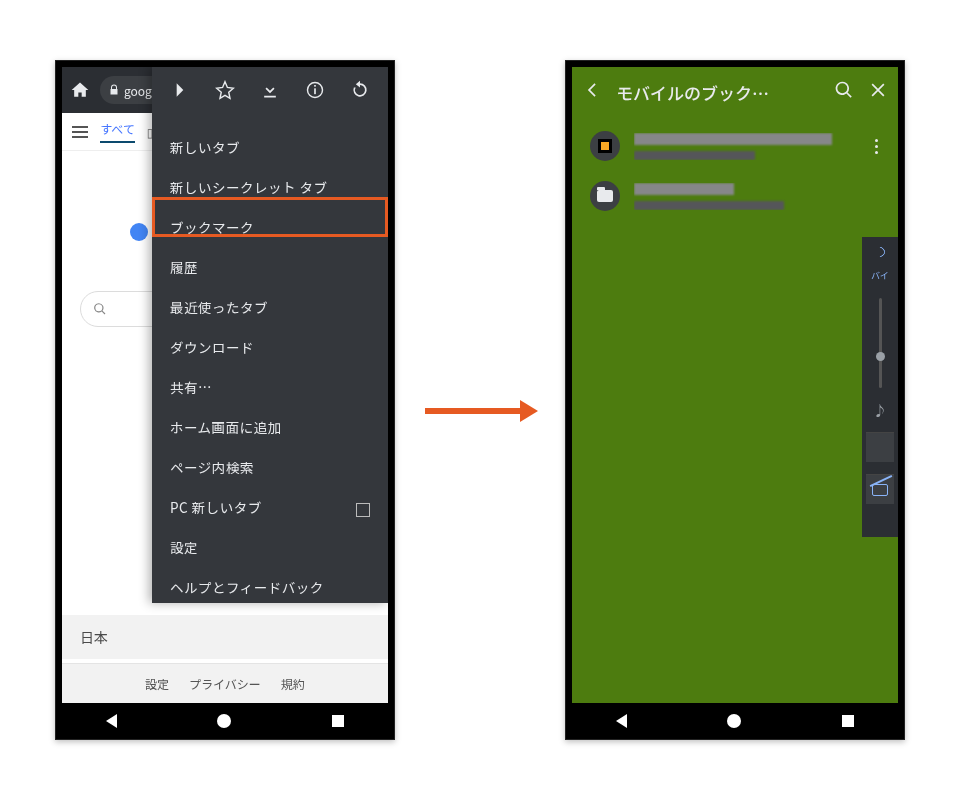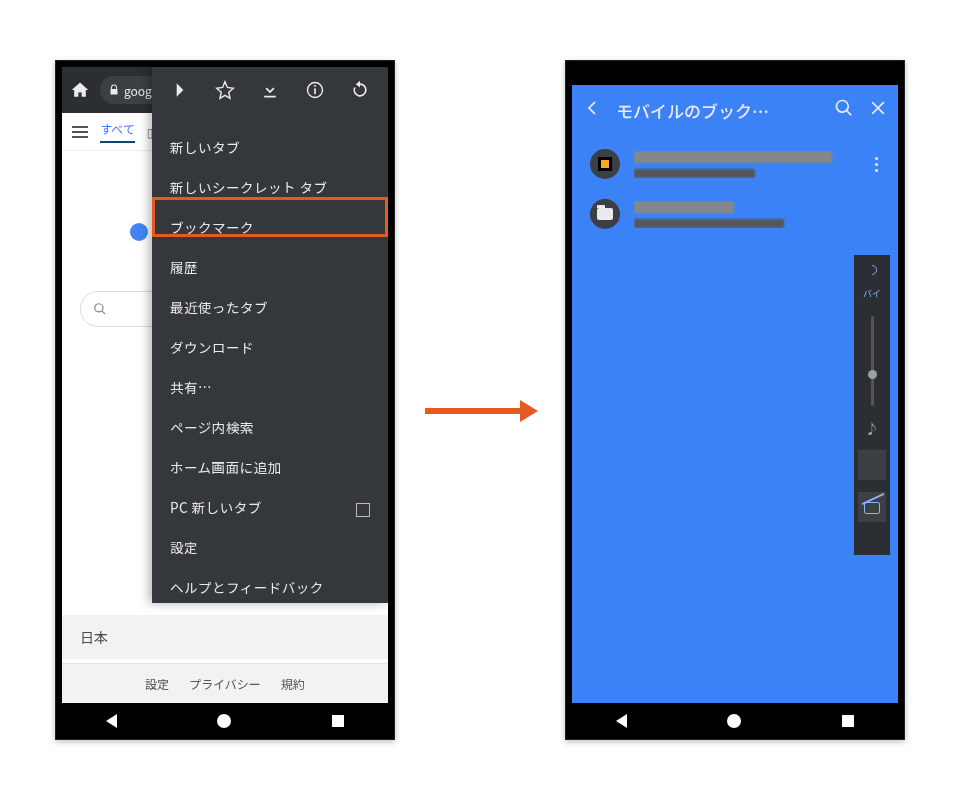--- a/index.html
+++ b/index.html
@@ -162,21 +162,21 @@
   .menu-item.highlight {
     outline:3px solid #e65a22;
     outline-offset:-3px;
   }
   .menu-item .box {
     margin-left:auto;
     width:14px;height:14px;border:1.5px solid #bbb;
   }
 
   
-  .screen.dark { background:#3b82f6; color:#e8eaed;margin-top:18px; }
+  .screen.dark { background:#4d7c0f; color:#e8eaed; }
   .bm-header {
     height:50px;
     display:flex; align-items:center;
     padding:0 10px;
     gap:14px;
     font-size:17px;
   }
   .bm-header .spacer { flex:1; }
   .bm-list { padding:4px 0; }
   .bm-row {
@@ -212,21 +212,21 @@
     height:9px; background:#555659;
     filter: blur(1.2px);
     width:55%;
   }
   .bm-row .dots {
     width:16px; display:flex; flex-direction:column; gap:3px; align-items:center;
   }
   .bm-row .dots i { width:3px;height:3px;background:#e8eaed;border-radius:50%; }
 
   .side-panel {
-    position:absolute; right:8px; top:170px;
+    position:absolute; right:0; top:170px;
     width:36px; height:300px;
     background:#2b2e33;
     display:flex; flex-direction:column; align-items:center;
     padding-top:10px; gap:12px;
     color:#9aa0a6;
     font-size:9px;
   }
   .side-panel .vol {
     width:10px;height:10px;border:1.5px solid #8ab4f8;border-radius:50%;
     border-left-color:transparent;border-bottom-color:transparent;
@@ -362,24 +362,24 @@
             <div class="menu-item">
               <span>最近使ったタブ</span>
             </div>
             <div class="menu-item">
               <span>ダウンロード</span>
             </div>
             <div class="menu-item">
               <span>共有…</span>
             </div>
             <div class="menu-item">
+              <span>ホーム画面に追加</span>
+            </div>
+            <div class="menu-item">
               <span>ページ内検索</span>
-            </div>
-            <div class="menu-item">
-              <span>ホーム画面に追加</span>
             </div>
             <div class="menu-item">
               <span>PC 新しいタブ</span>
               <span class="box"></span>
             </div>
             <div class="menu-item">
               <span>設定</span>
             </div>
             <div class="menu-item">
               <span>ヘルプとフィードバック</span>

